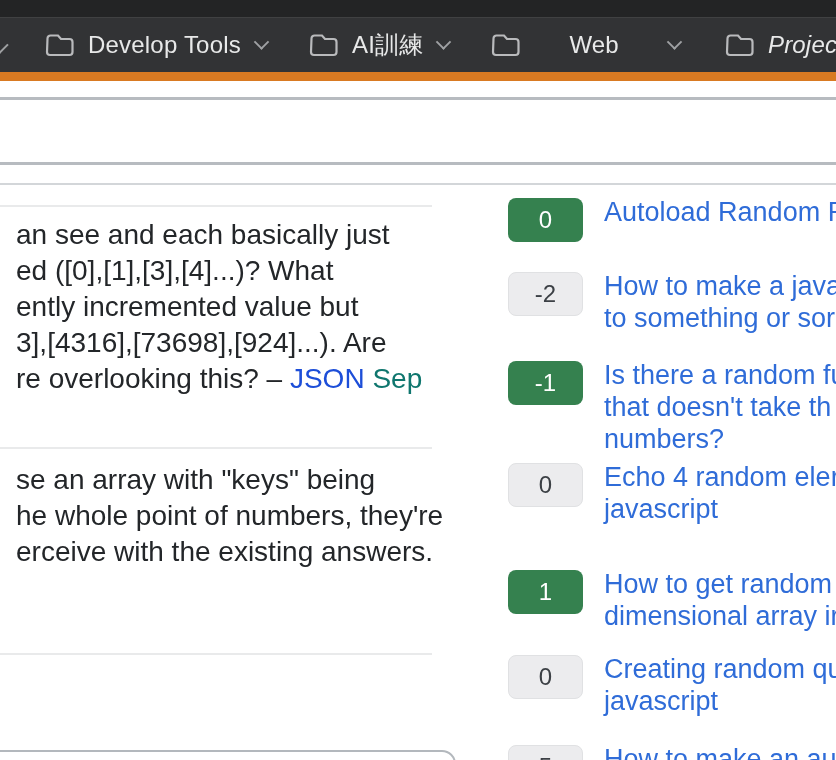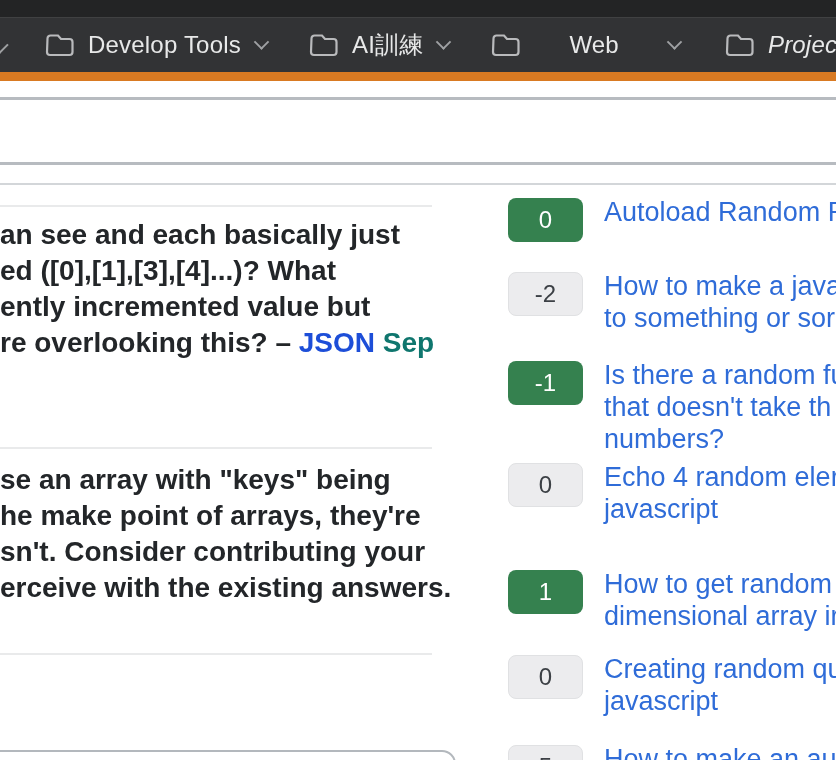--- a/index.html
+++ b/index.html
@@ -22,22 +22,22 @@
   .orange-bar{position:absolute;left:0;top:72px;width:836px;height:9px;}
 
   
   .rule-a{position:absolute;left:0;top:97px;width:836px;height:3px;background:#b7bbc0;}
   .rule-b{position:absolute;left:0;top:162px;width:836px;height:3px;background:#b7bbc0;}
   .rule-c{position:absolute;left:0;top:183px;width:836px;height:2px;background:#d3d6d9;}
   .sep{position:absolute;left:0;width:432px;height:2px;background:#e9eaeb;}
   .sep-1{top:205px;} .sep-2{top:447px;} .sep-3{top:653px;}
 
   
-  .comment{position:absolute;left:0;color:#232629;font-size:28px;line-height:36px;
-           white-space:nowrap;font-weight:bold;}
+  .comment{position:absolute;left:16px;color:#232629;font-size:28px;line-height:36px;
+           white-space:nowrap;}
   .comment-1{top:217px;} .comment-2{top:462px;}
   .comment a,.c-link{color:#1d4ed8;text-decoration:none;}
   .c-date{color:#0f766e;}
 
   .add-comment-box{position:absolute;left:-24px;top:750px;width:480px;height:60px;
                    background:#fff;border:2px solid #b3b8bd;border-radius:14px;box-sizing:border-box;}
 
   
   .related-item{position:absolute;left:508px;display:flex;align-items:flex-start;}
   .r-1{top:196px;} .r-2{top:270px;} .r-3{top:359px;} .r-4{top:461px;}
@@ -99,29 +99,29 @@
   <div class="rule-b"></div>
   <div class="rule-c"></div>
   <div class="sep sep-1"></div>
   <div class="sep sep-2"></div>
   <div class="sep sep-3"></div>
 
   <div class="comment comment-1">
     <div>an see and each basically just</div>
     <div>ed ([0],[1],[3],[4]...)? What</div>
     <div>ently incremented value but</div>
+    <div>3],[4316],[73698],[924]...). Are</div>
     <div>
       <span>re overlooking this? – </span><span class="c-link">JSON</span><span class="c-date"> Sep</span>
     </div>
   </div>
 
   <div class="comment comment-2">
     <div>se an array with "keys" being</div>
-    <div>he make point of arrays, they're</div>
-    <div>sn't. Consider contributing your</div>
+    <div>he whole point of numbers, they're</div>
     <div>erceive with the existing answers.</div>
   </div>
 
   <div class="add-comment-box"></div>
 
   <div class="related-item r-1">
     <div class="badge green" style="background:#35814f">0</div>
     <div class="r-title" style="color:#2f6cd8">
       <div>Autoload Random P</div>
     </div>

